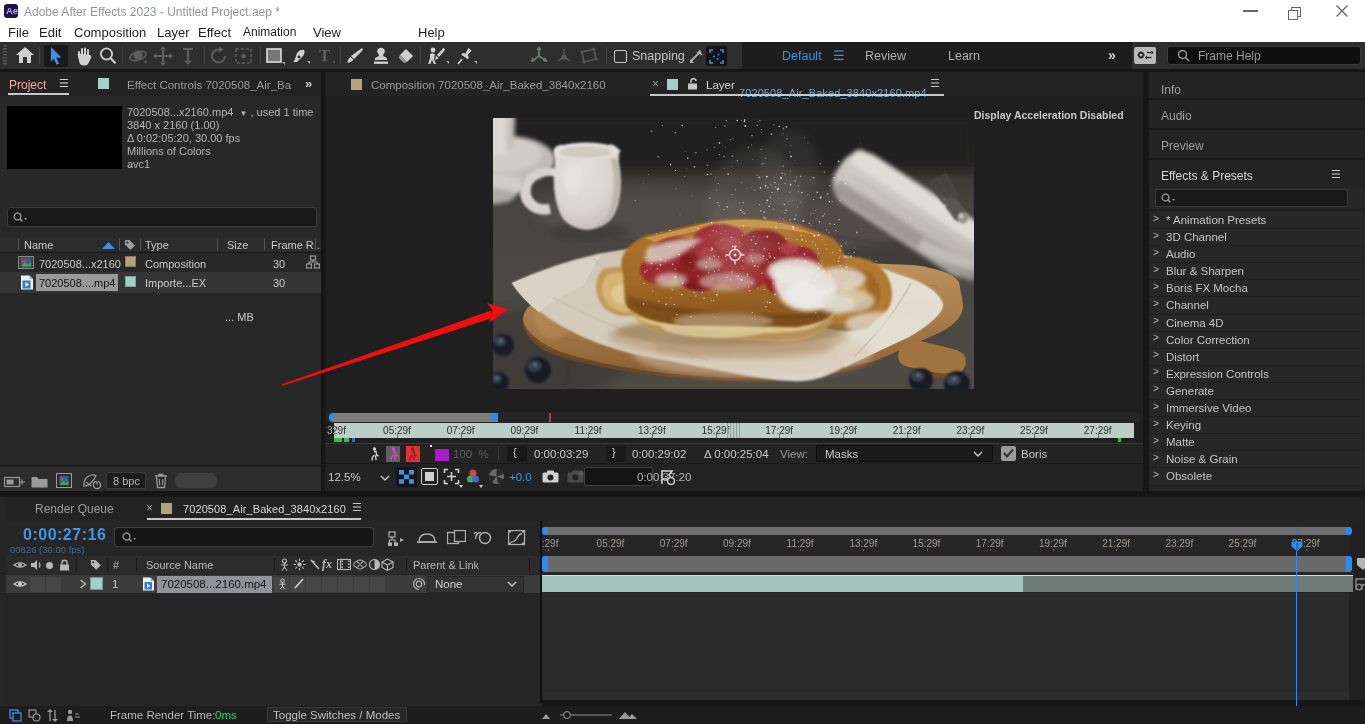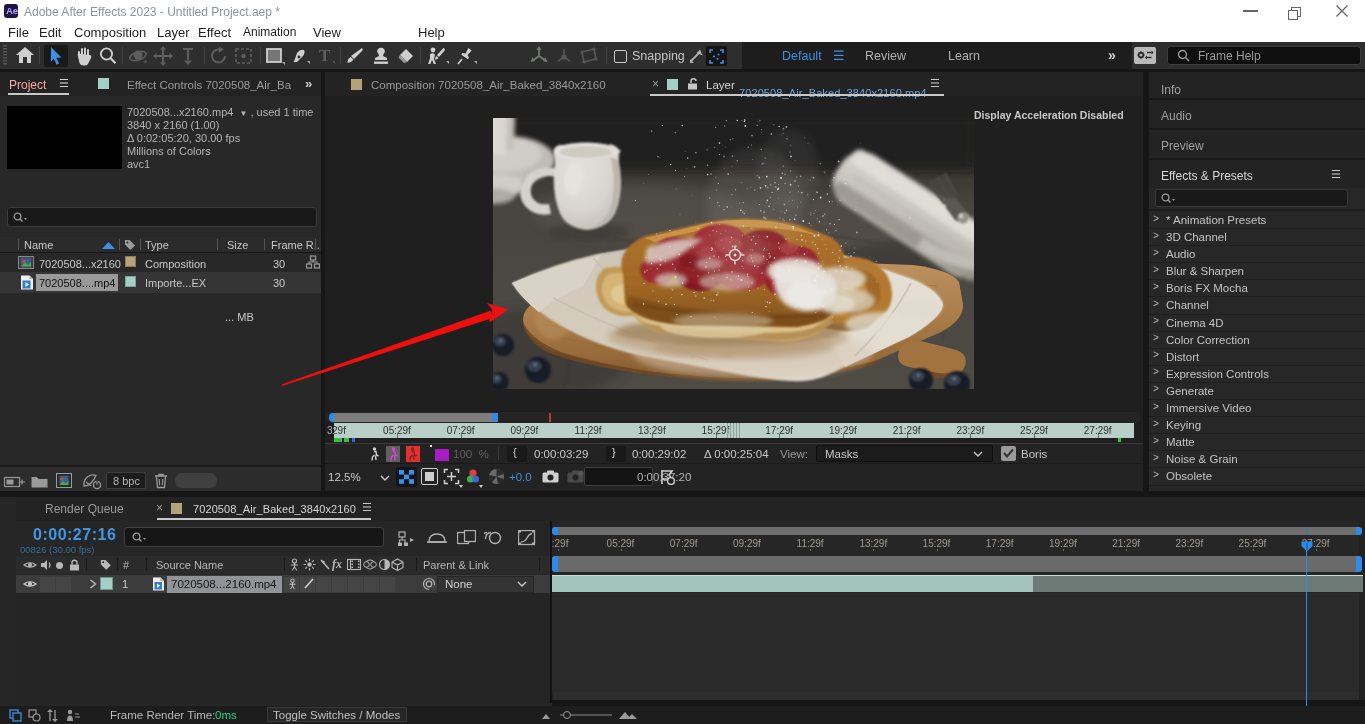--- a/index.html
+++ b/index.html
@@ -1353,21 +1353,21 @@
         <span class="lb">Noise &amp; Grain</span>
       </div>
     <div class="fxrow">
         <span class="ch">&gt;</span>
         <span class="lb">Obsolete</span>
       </div>
   </div>
 </div>
 <div class="abs" style="left:0;top:491px;width:1365px;height:6px;background:#161616;"></div>
 
-<div class="abs" id="timeline" style="left:16px;top:497px;width:1260px;height:209px;background:#262626;">
+<div class="abs" id="timeline" style="left:6px;top:497px;width:1260px;height:209px;background:#262626;">
 
   <div class="abs" style="left:0;top:0;width:1365px;height:24px;background:#232323;"></div>
   <div class="tx" style="left:29px;top:5px;font-size:12px;color:#9a9a9a;">Render Queue</div>
   <div class="tx" style="left:140px;top:4px;font-size:12px;color:#9a9a9a;">×</div>
   <div class="abs" style="left:155px;top:5.5px;width:11px;height:11px;background:#b3a27a;"></div>
   <div class="tx" style="left:177px;top:5.5px;font-size:11px;letter-spacing:0.1px;color:#d6d6d6;">7020508_Air_Baked_3840x2160</div>
   <div class="tx" style="left:346px;top:4px;font-size:11px;color:#c8c8c8;">☰</div>
   <div class="abs" style="left:141px;top:21px;width:214px;height:2px;background:#c8c8c8;"></div>
 
   <div class="abs" style="left:0;top:96px;width:534px;height:110px;background:#252525;"></div>

